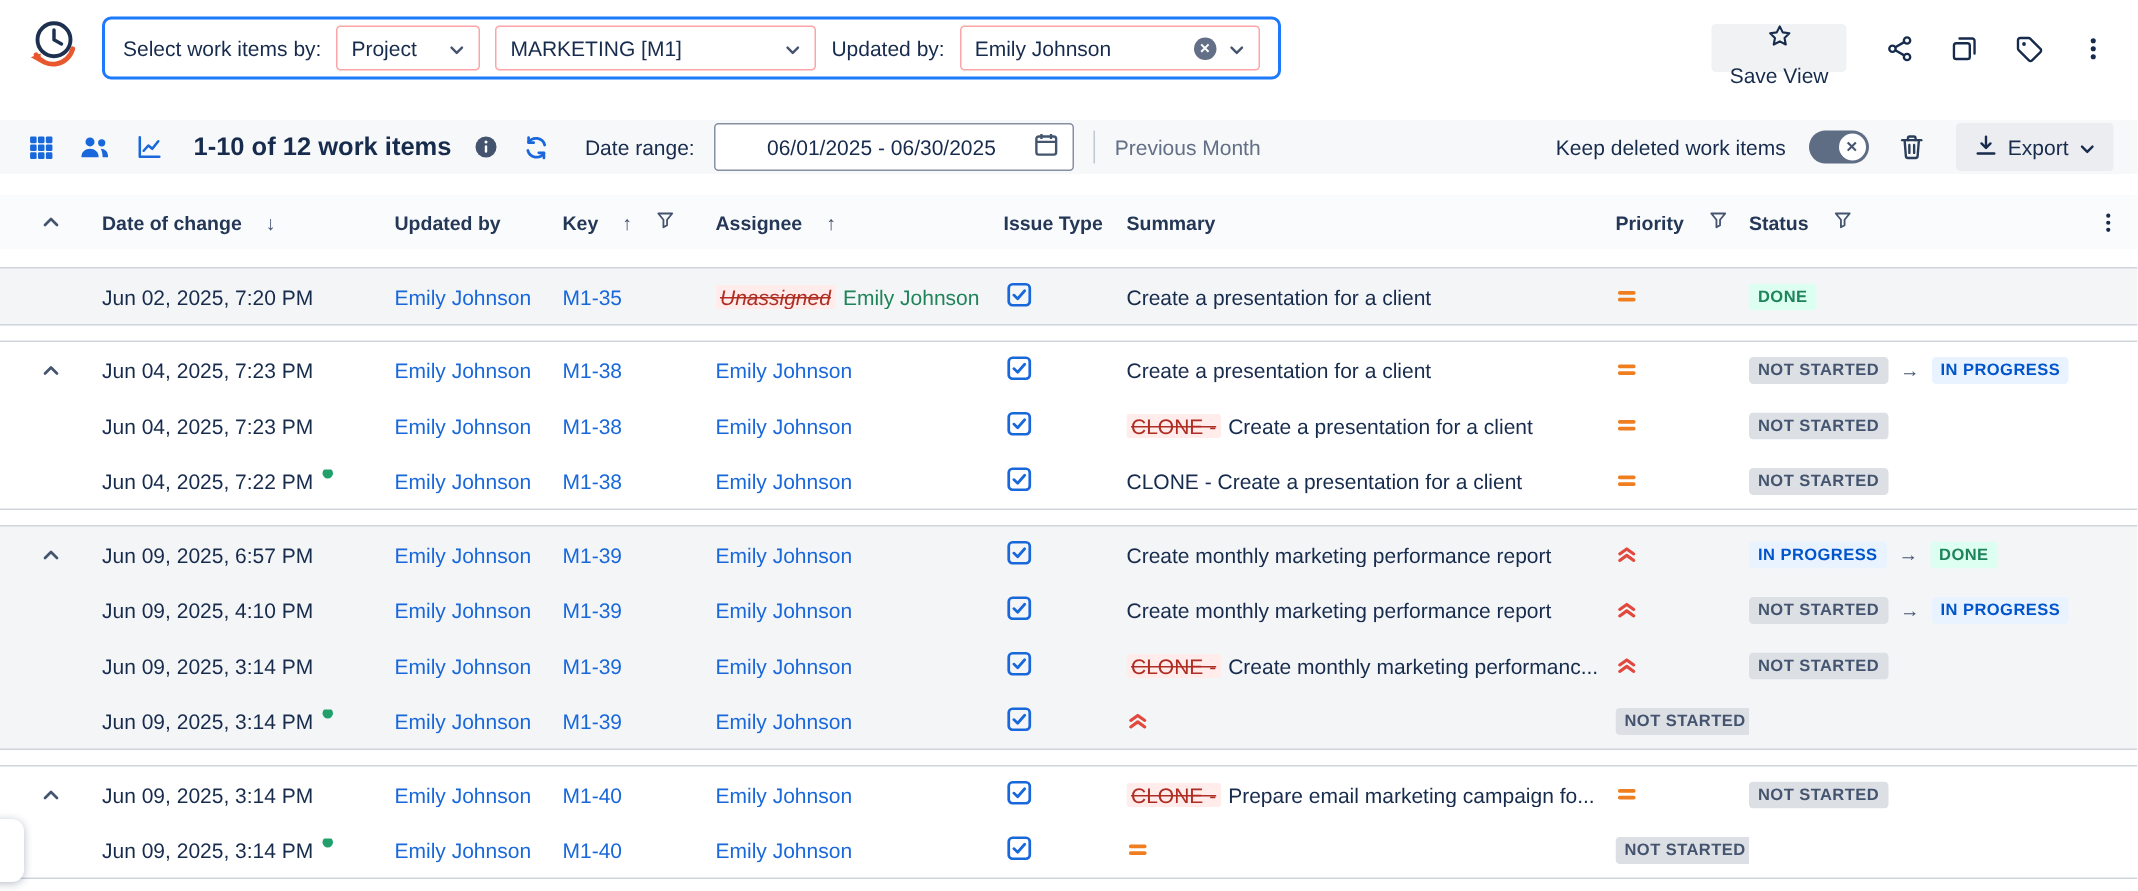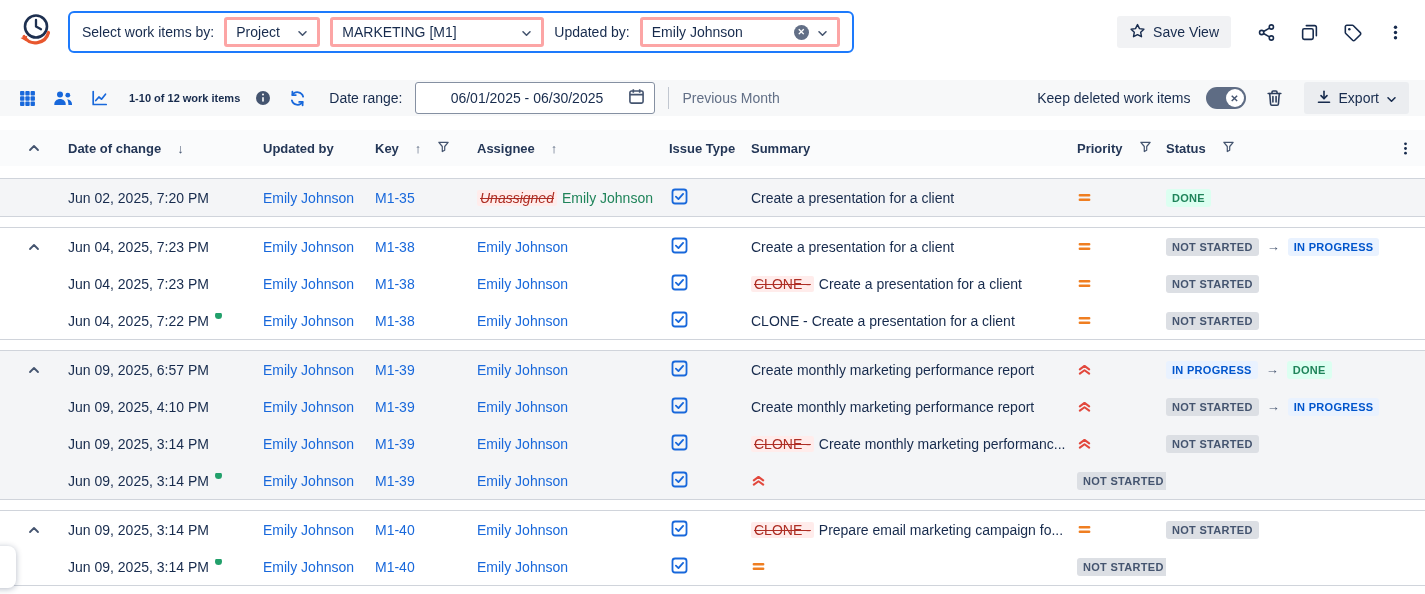--- a/index.html
+++ b/index.html
@@ -4,35 +4,35 @@
 <style>
   * { margin:0; padding:0; box-sizing:border-box; }
   body { font-family:"Liberation Sans", sans-serif; background:#fff; }
   .app { position:relative; width:1425px; height:594px; overflow:hidden; background:#fff; }
 
   
   .topbar { display:flex; align-items:center; height:64px; padding:0 16px 0 14px; gap:12px; }
   .logo { flex:0 0 auto; width:42px; height:44px; }
   .filterbox { display:flex; align-items:center; gap:10px; border:2px solid #1D7AFC; border-radius:6px; padding:0 12px; height:42px; }
   .flabel { font-size:14px; color:#172B4D; white-space:nowrap; }
-  .select { display:flex; align-items:center; gap:8px; border:3px solid #fca5a5; border-radius:3px; height:30px; padding:0 9px; font-size:14px; color:#172B4D; background:#fff; cursor:pointer; }
+  .select { display:flex; align-items:center; gap:8px; border:1px solid #fca5a5; border-radius:3px; height:30px; padding:0 9px; font-size:14px; color:#172B4D; background:#fff; cursor:pointer; }
   .select .val { white-space:nowrap; }
   .sel-project { width:96px; justify-content:space-between; font-weight:500; }
   .sel-board { width:214px; justify-content:space-between; }
   .sel-user { width:200px; }
   .sel-user .val { flex:1; }
   .clear-x { width:15px; height:15px; border-radius:50%; background:#626F86; color:#fff; font-size:9px; font-weight:bold; display:flex; align-items:center; justify-content:center; cursor:pointer; }
   .top-actions { margin-left:auto; display:flex; align-items:center; gap:15px; }
   .btn-subtle { display:flex; align-items:center; gap:7px; height:32px; padding:0 12px; background:#F1F2F4; border:none; border-radius:3px; font-size:14px; font-weight:500; color:#172B4D; cursor:pointer; font-family:inherit; }
   .iconbtn { width:28px; height:28px; display:flex; align-items:center; justify-content:center; border-radius:3px; background:transparent; border:none; cursor:pointer; }
 
   
   .toolbar { display:flex; align-items:center; height:36px; background:#F7F8F9; margin-top:16px; padding:0 16px; gap:13px; }
   .viewicons { display:flex; align-items:center; gap:14px; margin-right:6px; }
-  .count { font-size:11px; font-weight:600; color:#172B4D; white-space:nowrap; }
+  .count { font-size:17px; font-weight:600; color:#172B4D; white-space:nowrap; }
   .dr-label { font-size:14px; color:#172B4D; margin-left:8px; white-space:nowrap; }
   .date-input { display:flex; align-items:center; justify-content:space-between; width:240px; height:32px; background:#fff; border:1px solid #8590A2; border-radius:3px; padding:0 9px; font-size:14px; color:#172B4D; cursor:pointer; }
   .vsep { width:1px; height:22px; background:#C1C7D0; }
   .prev-month { font-size:14px; color:#626F86; white-space:nowrap; cursor:pointer; }
   .tb-right { margin-left:auto; display:flex; align-items:center; gap:15px; }
   .keep-label { font-size:14px; color:#172B4D; white-space:nowrap; }
   .toggle { position:relative; width:40px; height:22px; border-radius:11px; background:#5E6C84; cursor:pointer; flex:0 0 auto; }
   .toggle .knob { position:absolute; top:2px; right:2px; width:18px; height:18px; border-radius:50%; background:#fff; color:#44546F; font-size:10px; font-weight:bold; display:flex; align-items:center; justify-content:center; }
 
   
@@ -95,21 +95,21 @@
       <div class="select sel-user">
         <span class="val">Emily Johnson</span>
         <span class="clear-x">✕</span>
         <span><svg width="11" height="7" viewBox="0 0 12 8">
               <path d="M2 2l4 4 4-4" fill="none" stroke="#44546F" stroke-width="1.8" stroke-linecap="round" stroke-linejoin="round"></path>
             </svg></span>
       </div>
     </div>
 
     <div class="top-actions">
-      <button class="btn-subtle" style="margin-right:6px;">
+      <button class="btn-subtle" style="margin-right:6px;flex-direction:column;">
         <span><svg width="17" height="16" viewBox="0 0 16 16">
               <path d="M8 1.6l2 4 4.4.6-3.2 3.1.8 4.4L8 11.6l-4 2.1.8-4.4L1.6 6.2 6 5.6z" fill="none" stroke="#172B4D" stroke-width="1.4" stroke-linejoin="round"></path>
             </svg></span>
         <span>Save View</span>
       </button>
       <button class="iconbtn">
         <svg width="19" height="19" viewBox="0 0 18 18" fill="none" stroke="#172B4D" stroke-width="1.5">
             <circle cx="13.6" cy="3.8" r="2"></circle>
             <circle cx="4.4" cy="9" r="2"></circle>
             <circle cx="13.6" cy="14.2" r="2"></circle>

